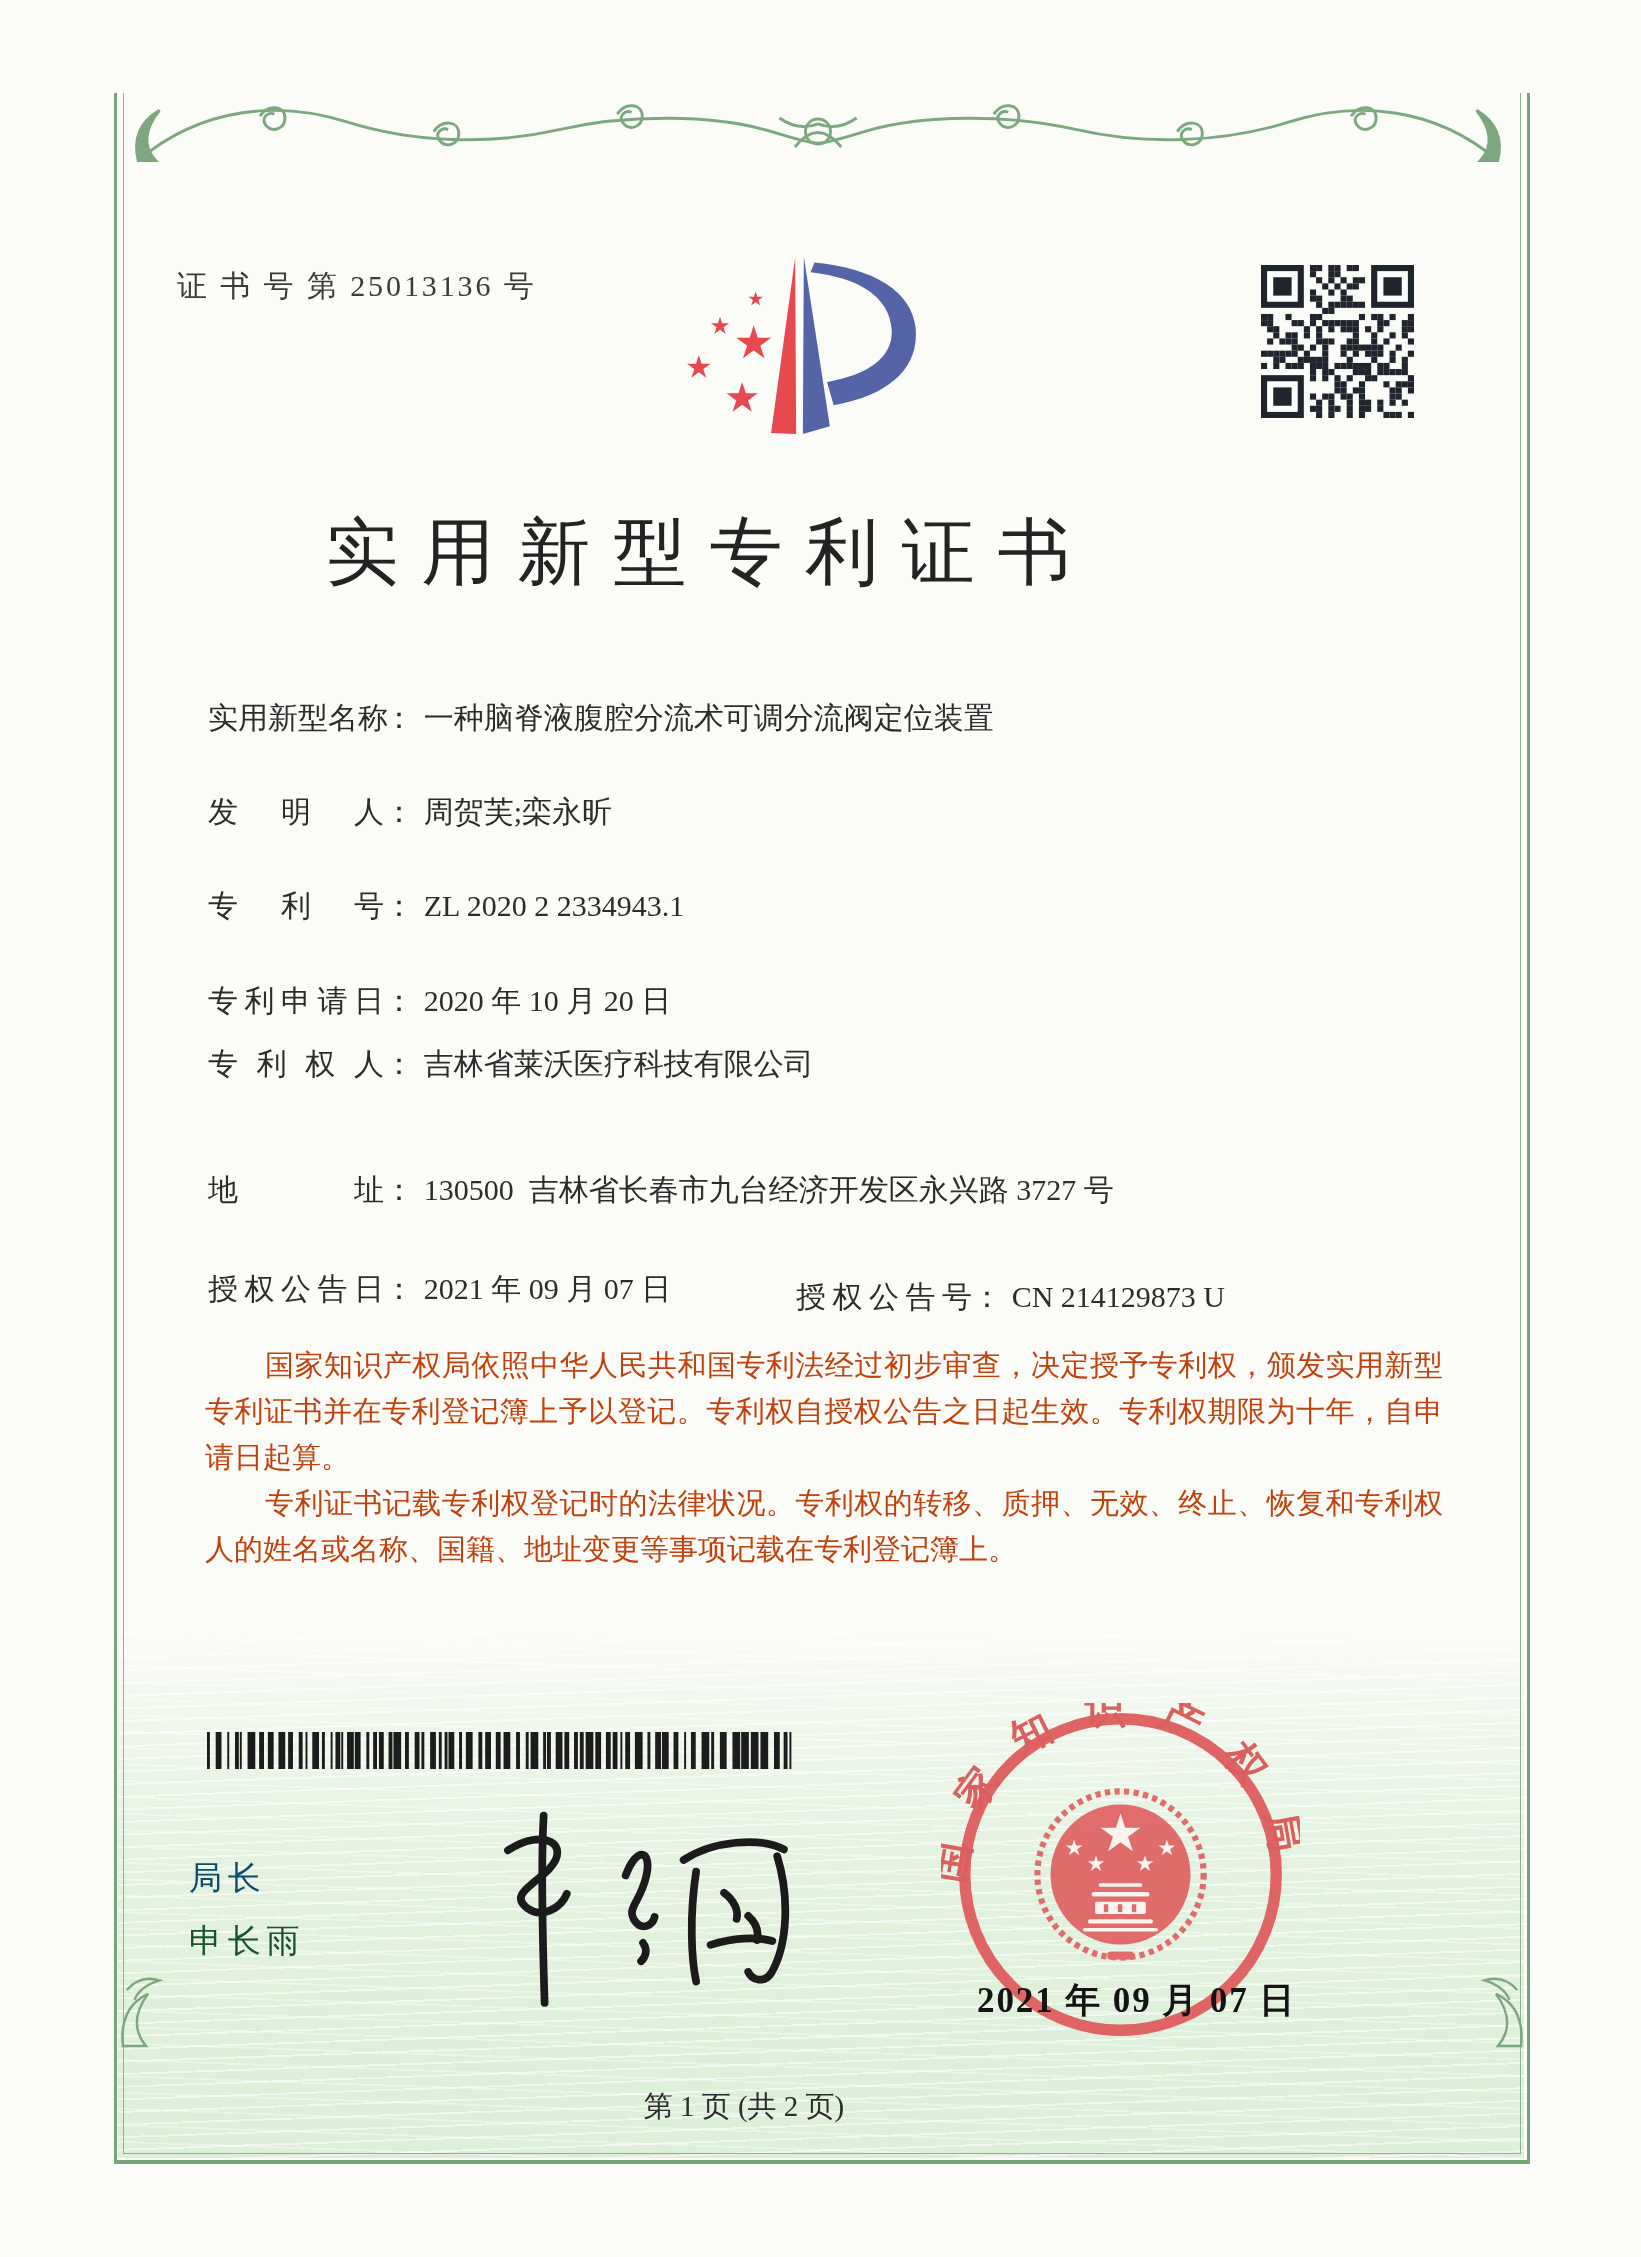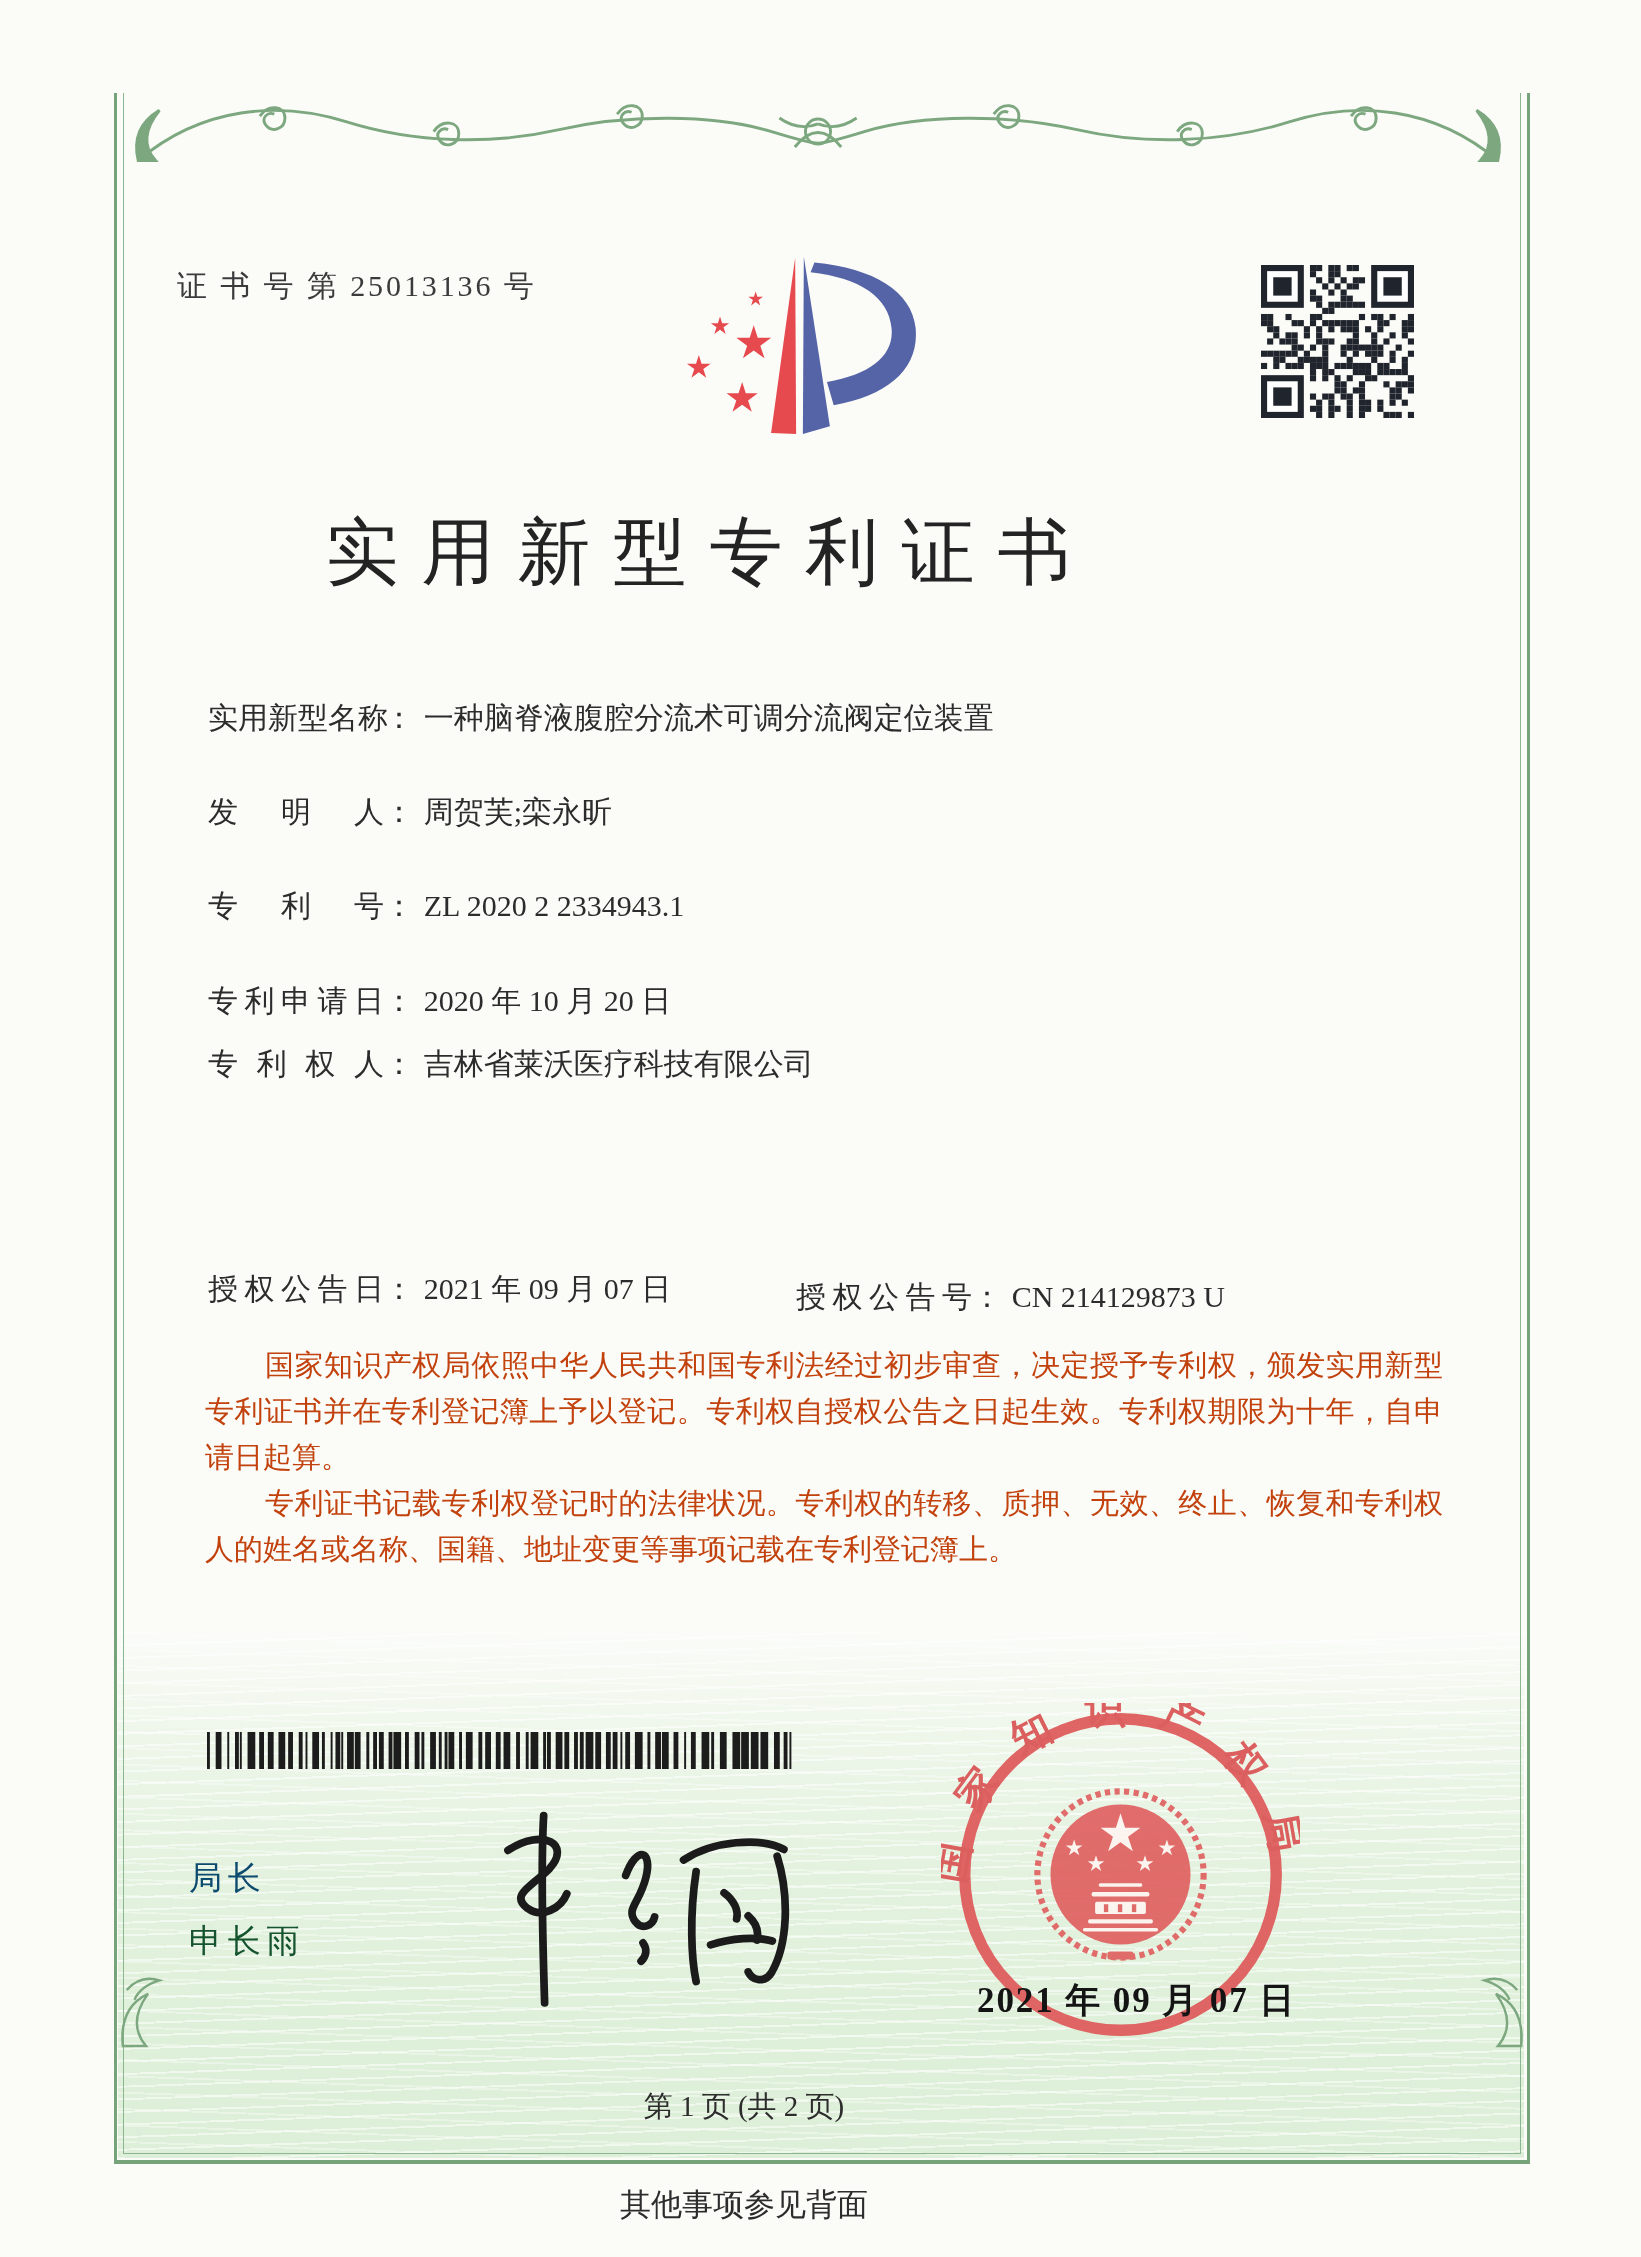--- a/index.html
+++ b/index.html
@@ -376,20 +376,23 @@
   </div>
   <div class="field-row" style="top:886px">
     <span class="flabel">专利号</span><span class="fcolon">：</span><span class="fvalue">ZL 2020 2 2334943.1</span>
   </div>
   <div class="field-row" style="top:981px">
     <span class="flabel">专利申请日</span><span class="fcolon">：</span><span class="fvalue">2020 年 10 月 20 日</span>
   </div>
   <div class="field-row" style="top:1044px">
     <span class="flabel">专利权人</span><span class="fcolon">：</span><span class="fvalue">吉林省莱沃医疗科技有限公司</span>
   </div>
+  <div class="field-row" style="top:1170px">
+    <span class="flabel">地址</span><span class="fcolon">：</span><span class="fvalue">130500  吉林省长春市九台经济开发区永兴路 3727 号</span>
+  </div>
   <div class="field-row" style="top:1269px;width:1236px">
     <span>
       <span class="flabel">授权公告日</span><span class="fcolon">：</span><span class="fvalue">2021 年 09 月 07 日</span>
     </span>
     <span class="grant-group2">
       <span class="flabel">授权公告号</span><span class="fcolon">：</span><span class="fvalue">CN 214129873 U</span>
     </span>
   </div>
 
   <div class="body-text">
@@ -512,16 +515,15 @@
         <rect x="186" y="230" width="5" height="9"></rect>
         <rect x="202" y="230" width="5" height="9"></rect>
         <rect x="218" y="230" width="5" height="9"></rect>
       </g>
       <rect x="190" y="284" width="30" height="9" rx="3" fill="#E06262"></rect>
     </g>
   </svg>
   <div class="seal-date">2021 年 09 月 07 日</div>
 
   <div class="page-indicator">第 1 页 (共 2 页)</div>
-  <div class="back-note">其他事项参见背面</div>
 
 </div>
 
 
 </body></html>

